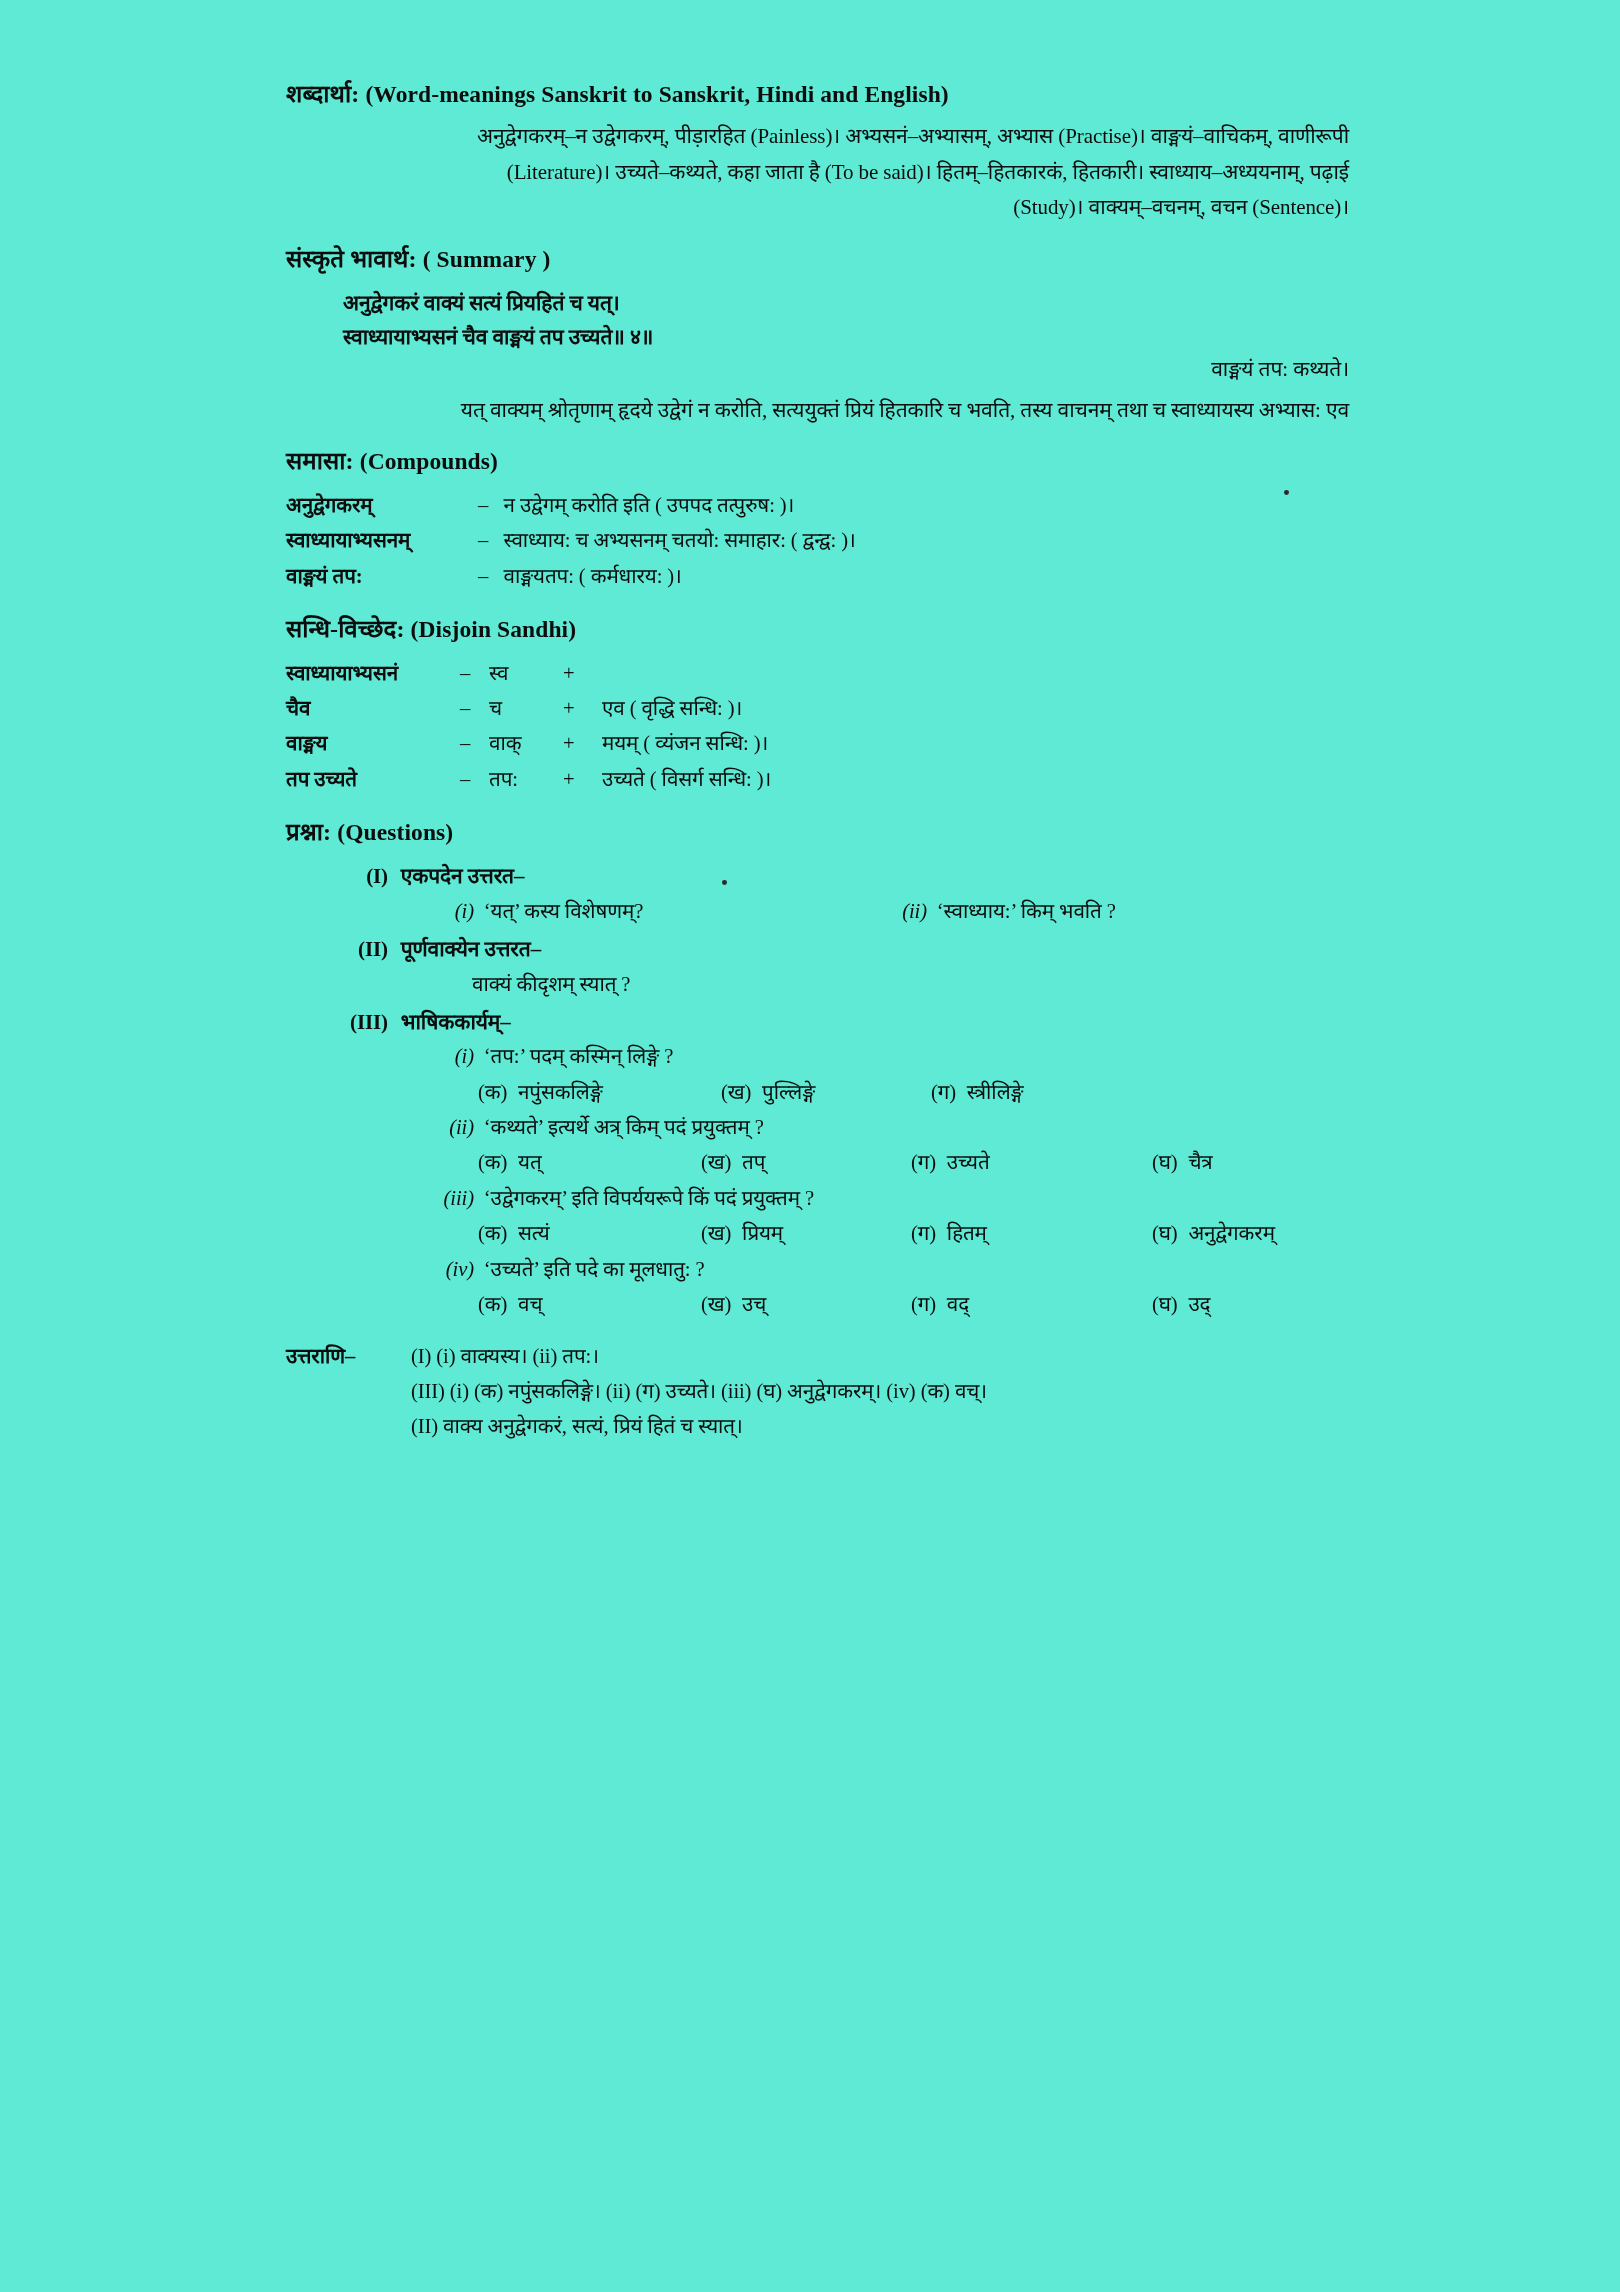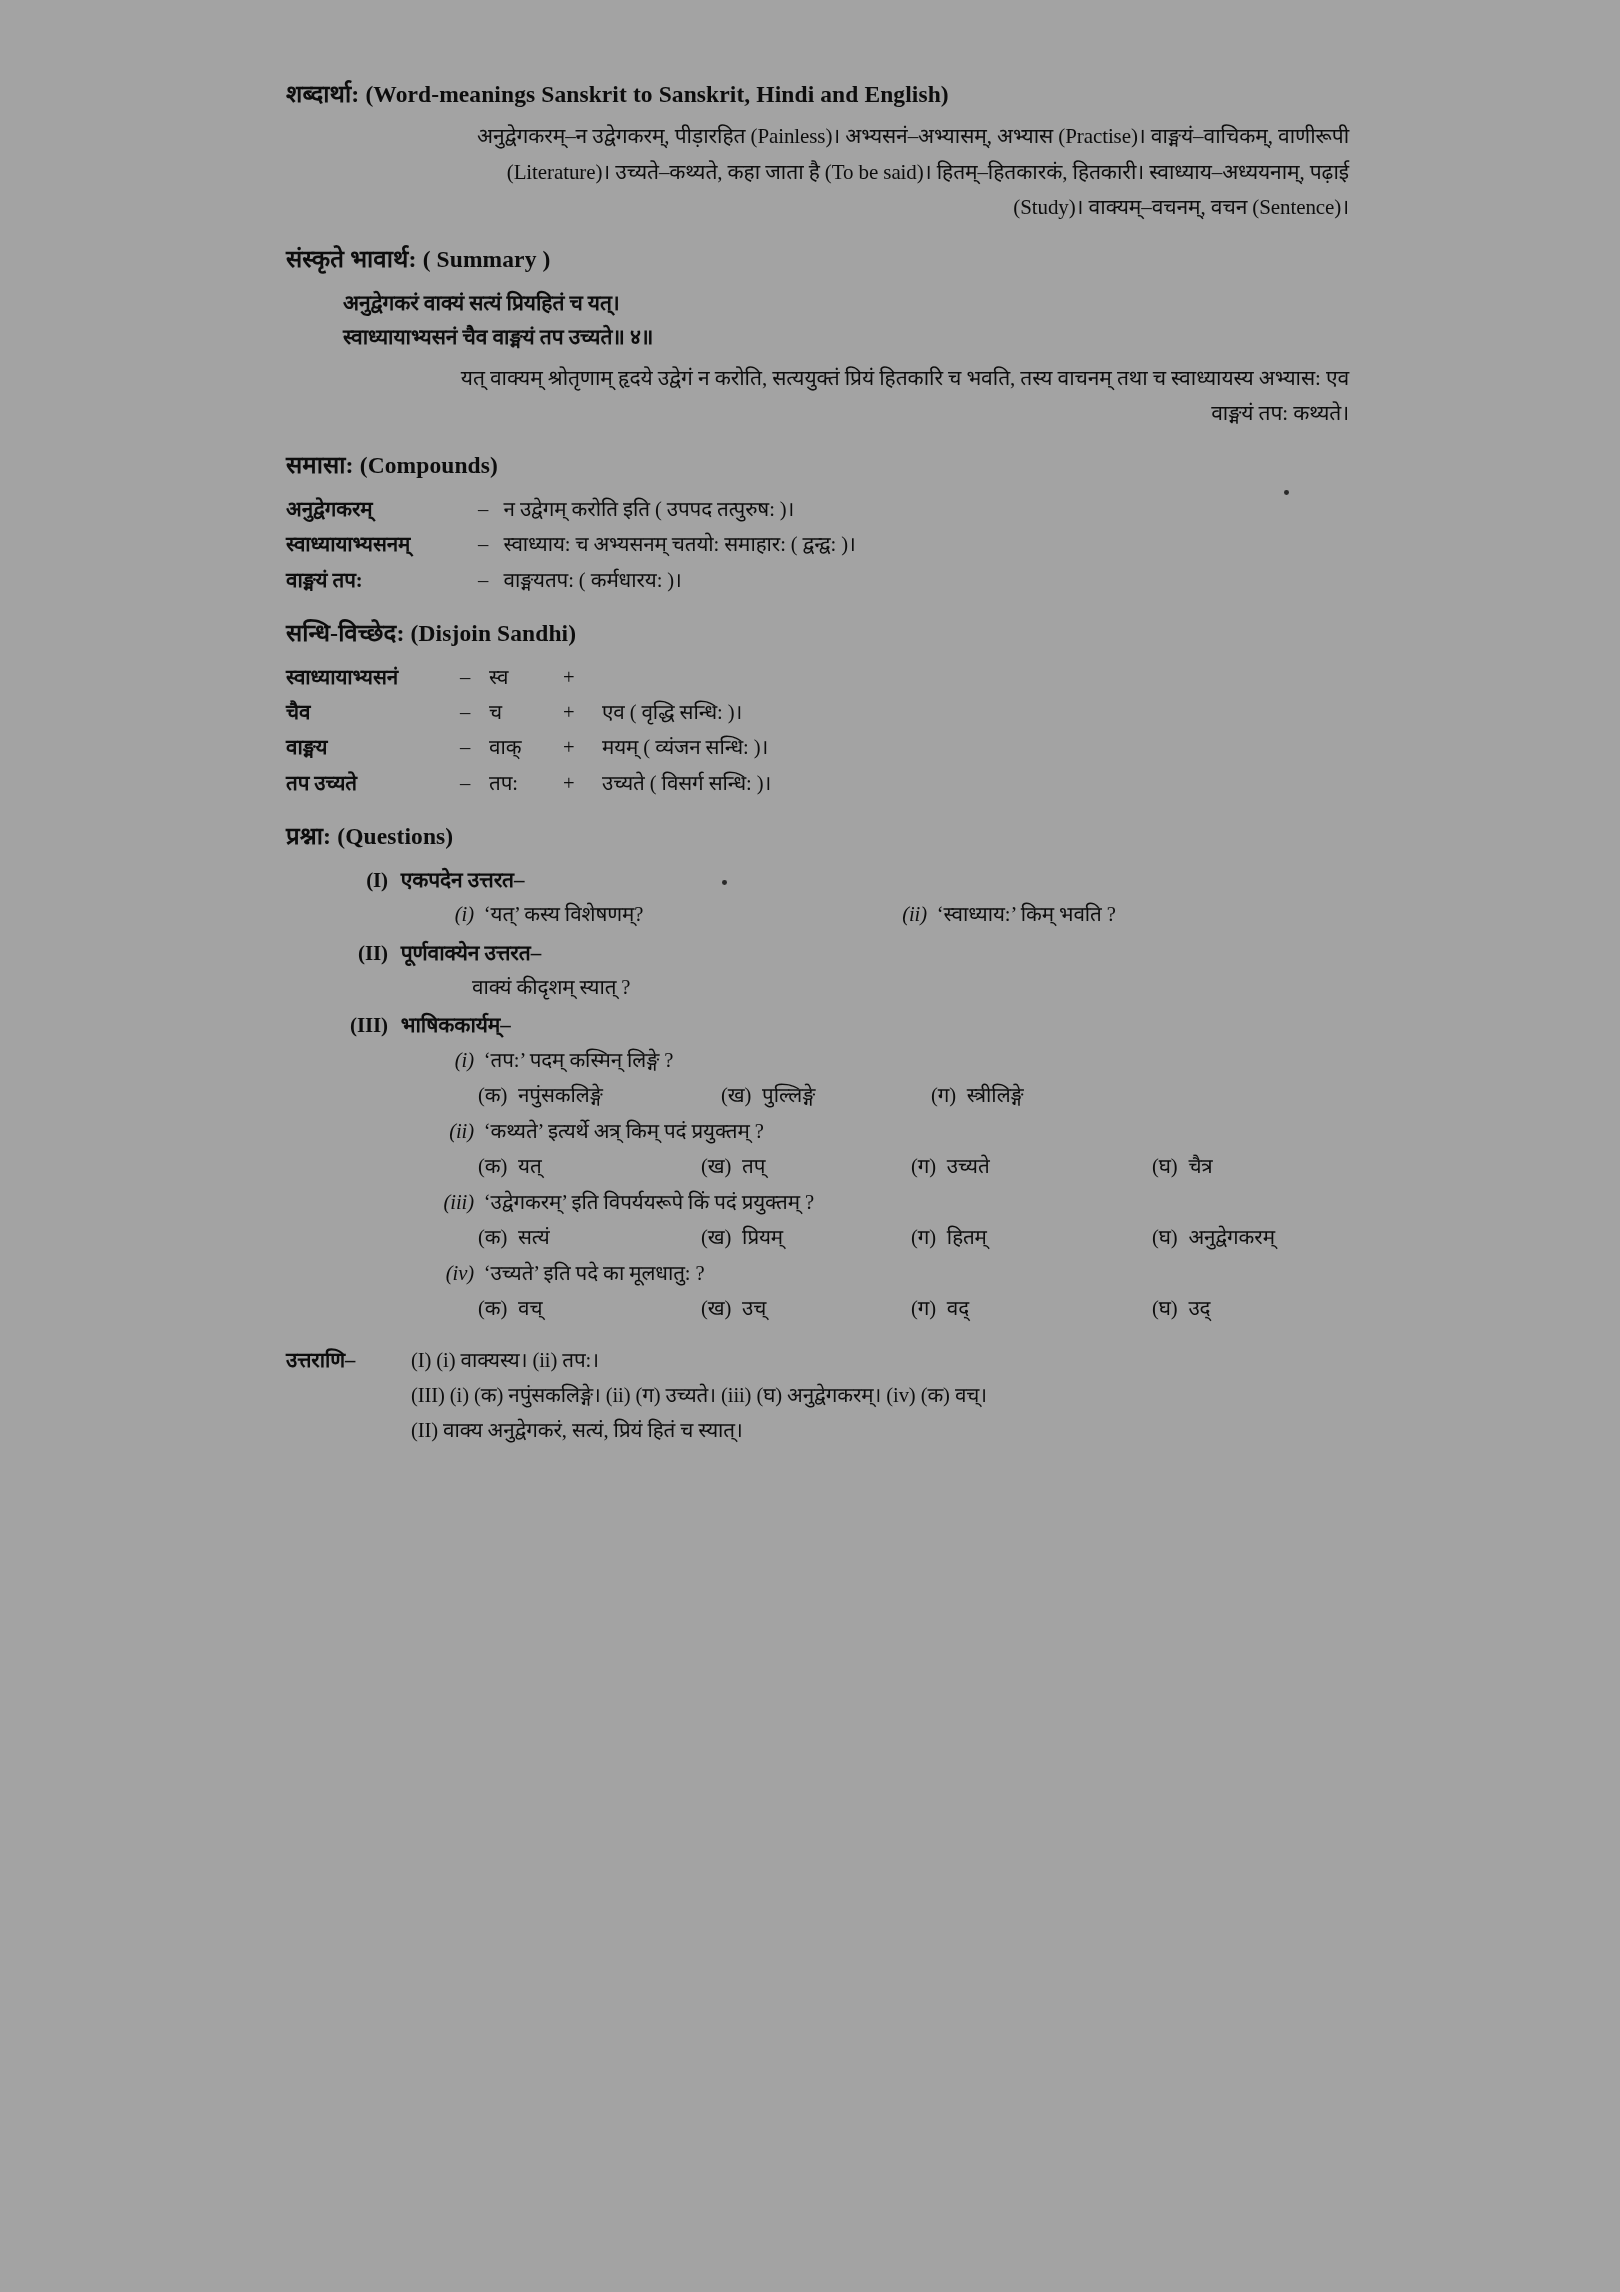--- a/index.html
+++ b/index.html
@@ -9,21 +9,21 @@
     background: #ffffff;
   }
   body {
     font-family: "Liberation Serif", "DejaVu Serif", serif;
     color: #0d0d0d;
   }
   .page {
     position: relative;
     width: 1620px;
     height: 2293px;
-    background: #a3a3a3;
+    background: #5eead4;
     overflow: hidden;
   }
   .content {
     position: absolute;
     left: 286px;
     top: 76px;
     width: 1063px;
   }
 
   
@@ -211,22 +211,22 @@
       <div class="para dev tight">(Study)। वाक्यम्–वचनम्, वचन (Sentence)।</div>
     </div>
 
     <div class="section">
       <div class="heading dev">
         <span>संस्कृते  भावार्थ:</span>
         <span class="en">( Summary )</span>
       </div>
       <div class="verse dev">अनुद्वेगकरं वाक्यं सत्यं प्रियहितं च यत्।</div>
       <div class="verse dev">स्वाध्यायाभ्यसनं चैव वाङ्मयं तप उच्यते॥ ४॥</div>
+      <div class="para dev tight">वाङ्मयं तप: कथ्यते।</div>
       <div class="para dev tight" style="margin-top:8.8px;">यत् वाक्यम् श्रोतृणाम् हृदये उद्वेगं न करोति, सत्ययुक्तं प्रियं हितकारि च भवति, तस्य वाचनम् तथा च स्वाध्यायस्य अभ्यास: एव</div>
-      <div class="para dev tight">वाङ्मयं तप: कथ्यते।</div>
     </div>
 
     <div class="section">
       <div class="heading dev">
         <span>समासा:</span>
         <span class="en">(Compounds)</span>
       </div>
       <div class="rows">
         <div class="row dev">
           <span class="term">अनुद्वेगकरम्</span>

